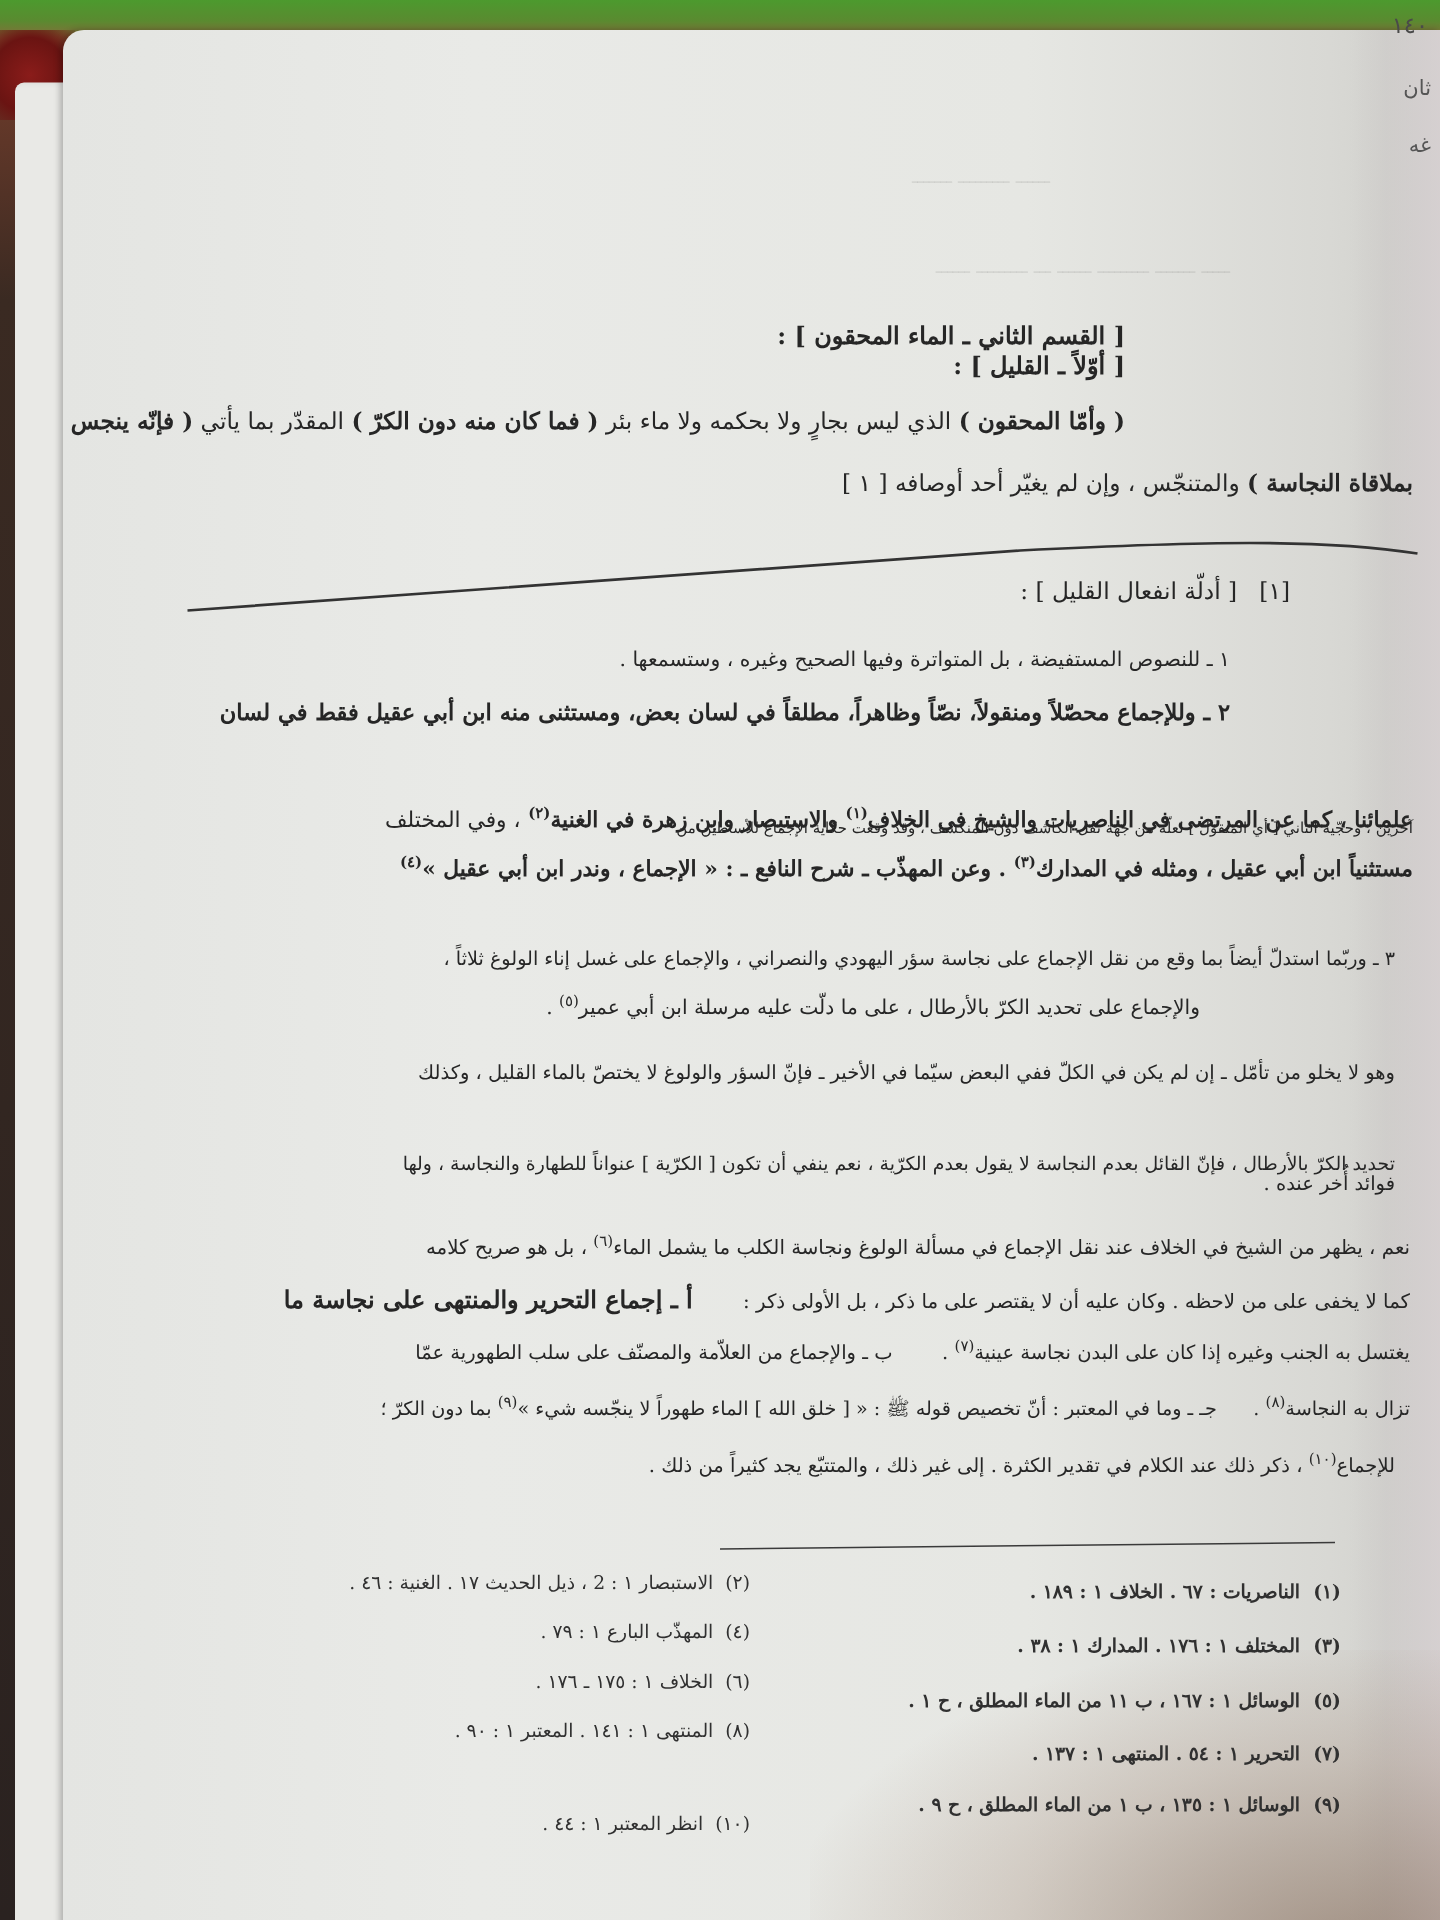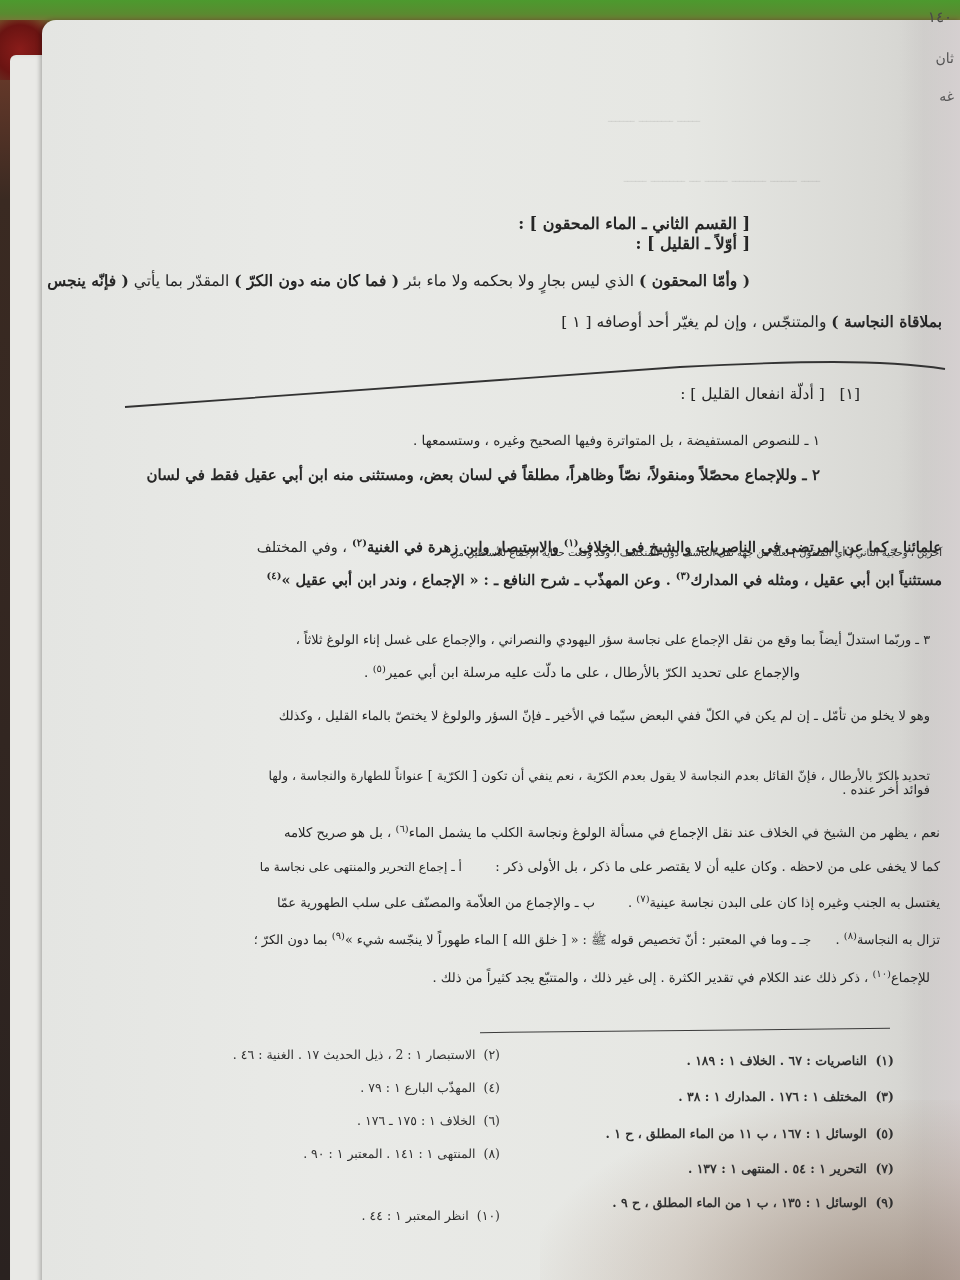--- a/index.html
+++ b/index.html
@@ -124,21 +124,21 @@
   <div class="line" style="right:30px; top:742px; font-size:12.6px;margin-top:24px;">تحديد الكرّ بالأرطال ، فإنّ القائل بعدم النجاسة لا يقول بعدم الكرّية ، نعم ينفي أن تكون [ الكرّية ] عنواناً للطهارة والنجاسة ، ولها</div>
   <div class="line" style="right:30px; top:780px; font-size:13px;">فوائد أُخر عنده .</div>
 
   <div class="line" style="right:20px; top:823px; font-size:13.2px;">
     <span>نعم ، يظهر من الشيخ في الخلاف عند نقل الإجماع في مسألة الولوغ ونجاسة الكلب ما يشمل الماء</span><sup>(٦)</sup>
     <span>، بل هو صريح كلامه</span>
   </div>
   <div class="line" style="right:20px; top:857px; font-size:13.2px;">
     <span>كما لا يخفى على من لاحظه . وكان عليه أن لا يقتصر على ما ذكر ، بل الأولى ذكر :</span>
     &nbsp;&nbsp;&nbsp;&nbsp;&nbsp;&nbsp;
-    <span style="font-size:12px;">أ ـ إجماع التحرير والمنتهى على نجاسة ما</span>
+    <span style="font-size:16px;font-weight:bold;">أ ـ إجماع التحرير والمنتهى على نجاسة ما</span>
   </div>
   <div class="line" style="right:20px; top:893px; font-size:13px;">
     <span>يغتسل به الجنب وغيره إذا كان على البدن نجاسة عينية</span><sup>(٧)</sup> .
     &nbsp;&nbsp;&nbsp;&nbsp;&nbsp;&nbsp;
     <span>ب ـ والإجماع من العلاّمة والمصنّف على سلب الطهورية عمّا</span>
   </div>
   <div class="line" style="right:20px; top:930px; font-size:12.8px;">
     <span>تزال به النجاسة</span><sup>(٨)</sup> .
     &nbsp;&nbsp;&nbsp;&nbsp;
     <span>جـ ـ وما في المعتبر : أنّ تخصيص قوله ﷺ : « [ خلق الله ] الماء طهوراً لا ينجّسه شيء »</span><sup>(٩)</sup>

